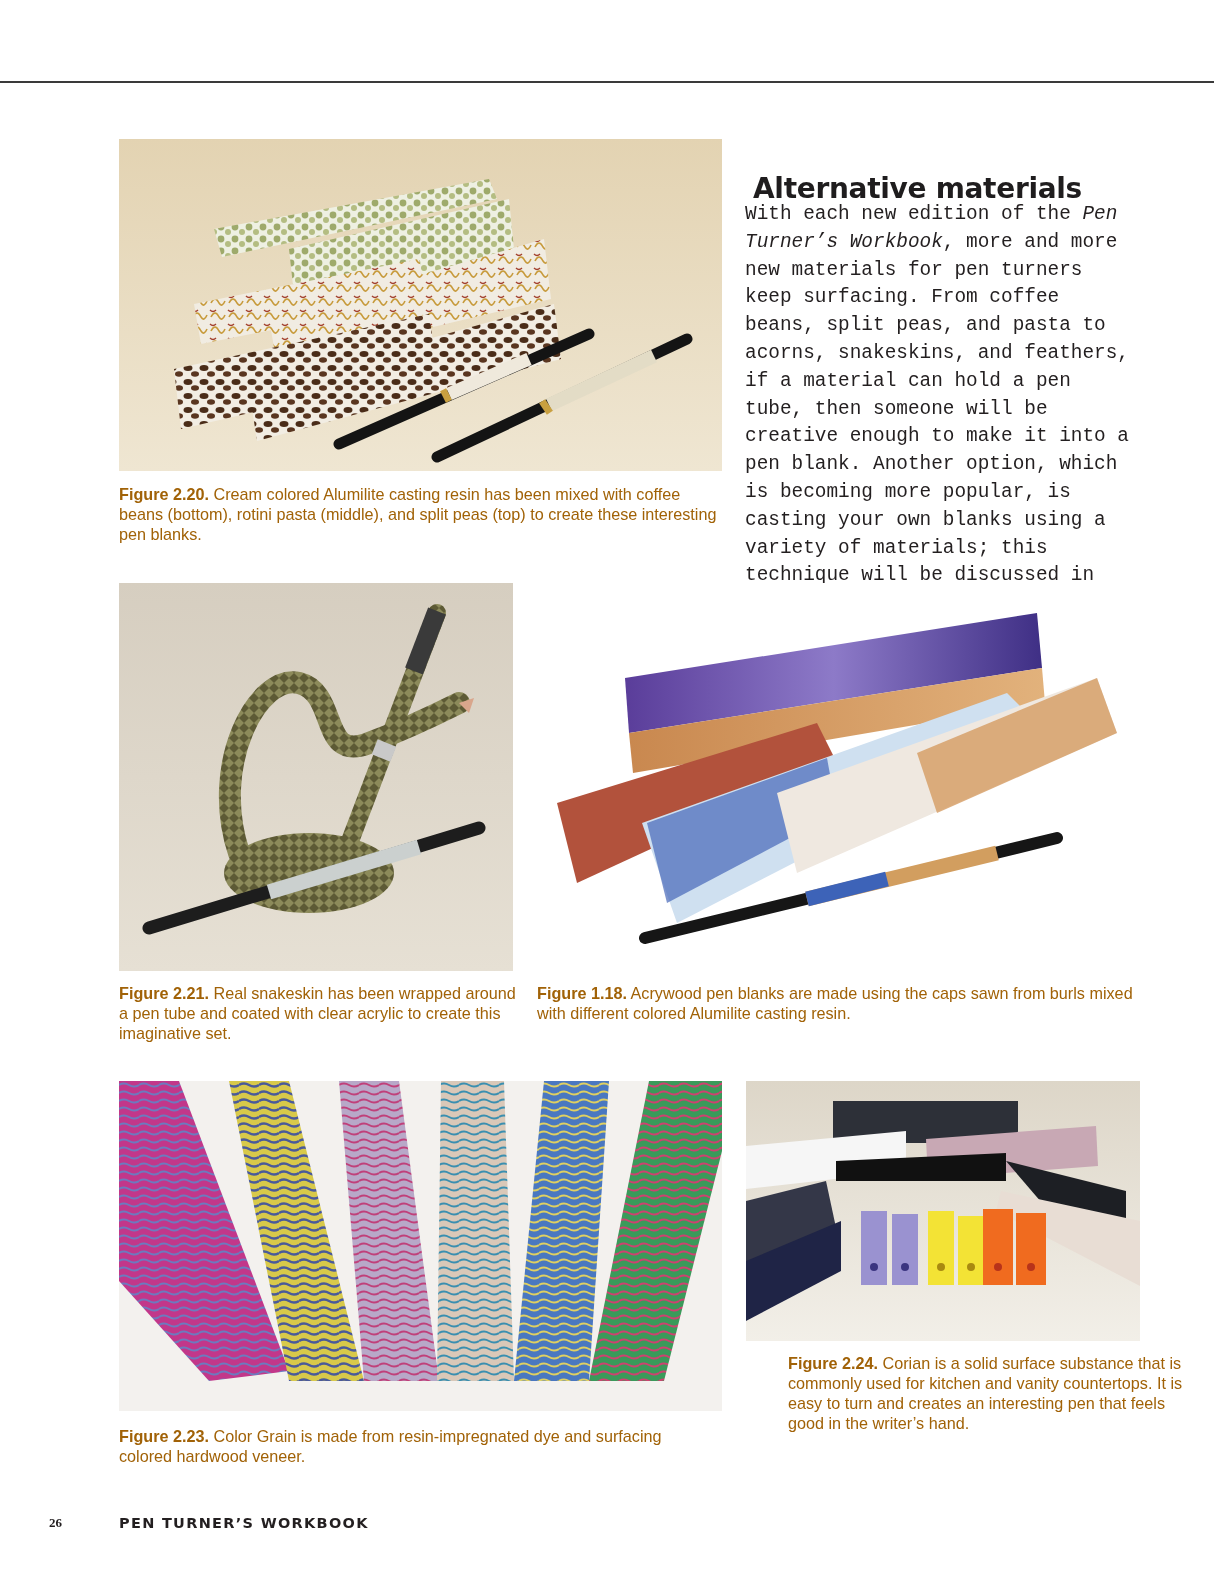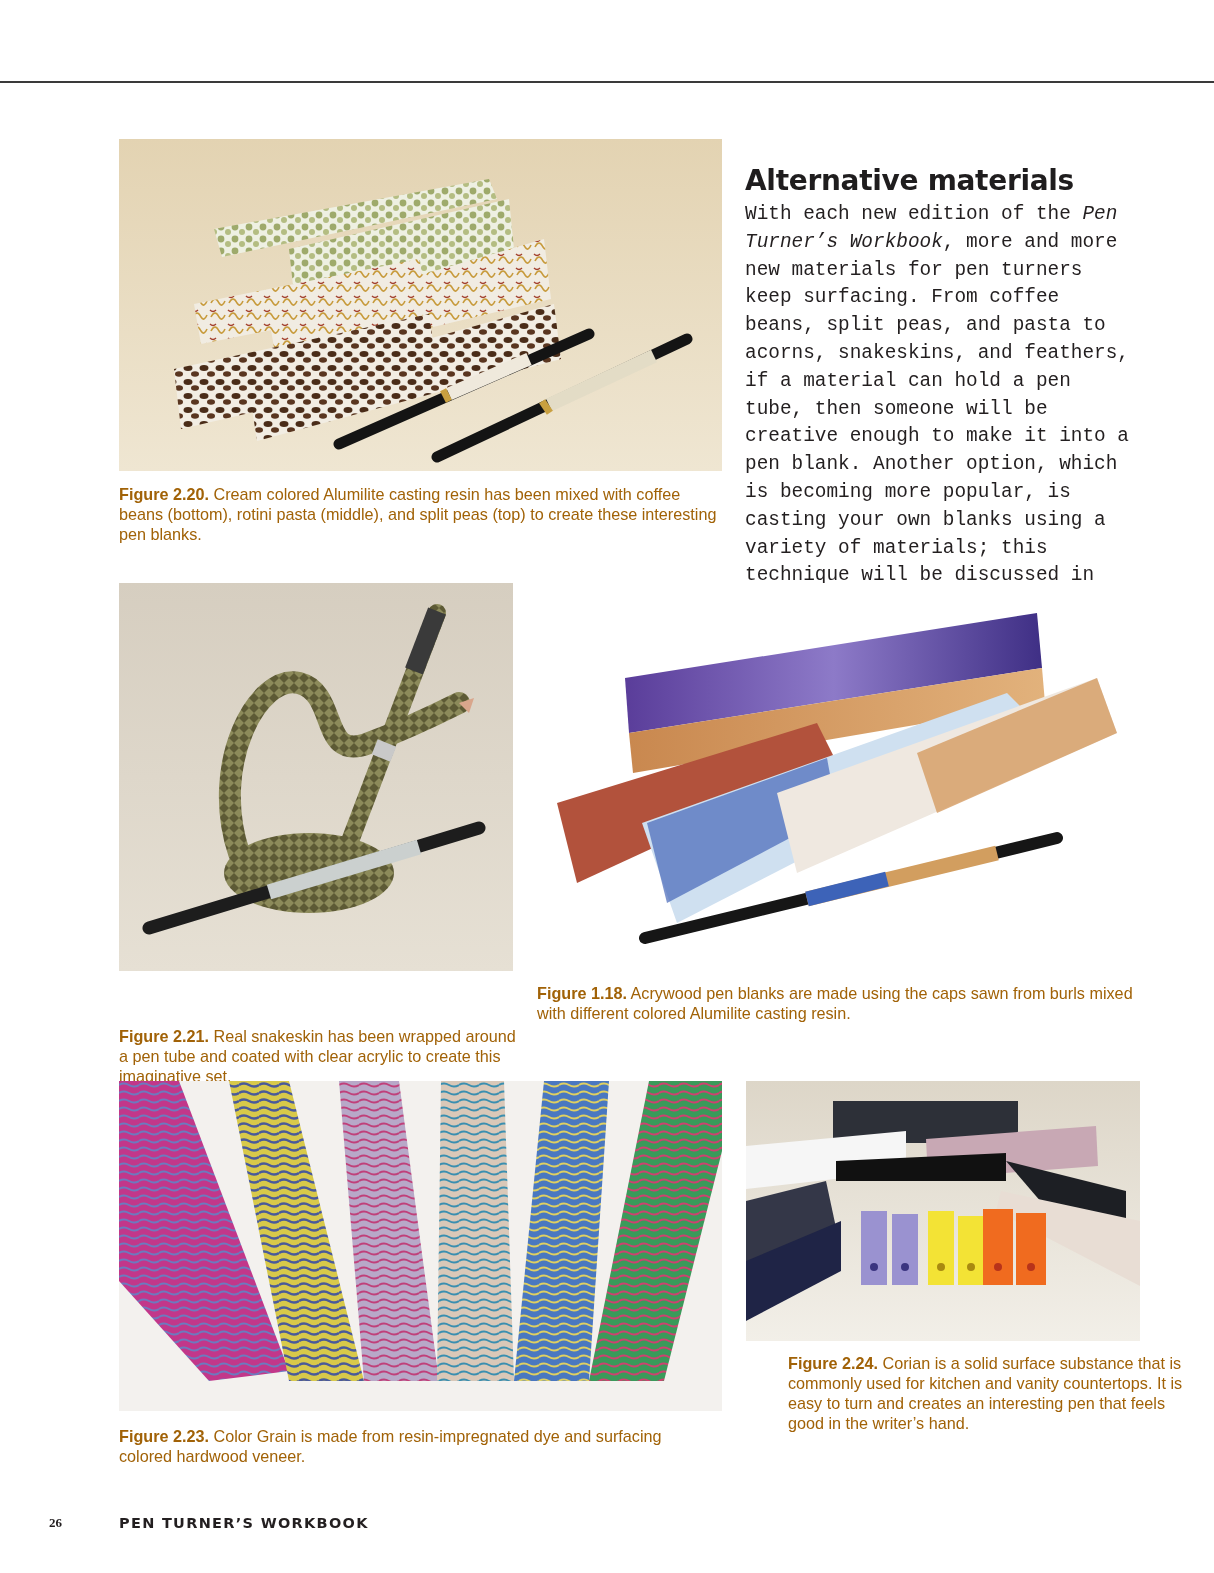--- a/index.html
+++ b/index.html
@@ -1,21 +1,21 @@
 <!DOCTYPE html>
 <html><head>
 <meta charset="utf-8">
 <style>
   html, body { margin: 0; padding: 0; background: #ffffff; }
   body { width: 1214px; height: 1573px; position: relative; overflow: hidden; font-family: "Liberation Sans", sans-serif; color: #231f20; }
   .rule { position: absolute; left: 0; top: 81px; width: 1214px; height: 2px; background: #3a3a3a; }
   .photo { position: absolute; overflow: hidden; }
   .caption { position: absolute; font-family: "Liberation Sans", sans-serif; font-size: 16.2px; line-height: 20px; color: #a16207; }
   .caption b { font-weight: bold; }
-  .heading { position: absolute; left: 745px; top: 164px; font-family: "DejaVu Sans", sans-serif; font-weight: bold; font-size: 28px; letter-spacing: -0.3px; color: #1f1d1e; margin: 0; }
+  .heading { position: absolute; left: 745px; top: 164px; font-family: "DejaVu Sans", sans-serif; font-weight: bold; font-size: 28px; letter-spacing: -0.3px; color: #1f1d1e; margin: 8px; }
   .body-text { position: absolute; left: 745px; top: 201px; width: 395px; font-family: Liberation Mono, monospace; font-size: 19.4px; line-height: 27.8px; color: #231f20; }
   .body-text i { font-style: italic; }
   .footer-num { position: absolute; left: 49px; top: 1515px; font-family: Liberation Serif, serif; font-weight: bold; font-size: 13px; color: #231f20; }
   .footer-title { position: absolute; left: 119px; top: 1515px; font-family: "DejaVu Sans", sans-serif; font-weight: bold; font-size: 14.5px; letter-spacing: 1.3px; color: #231f20; }
   svg { display: block; }
 </style>
 </head>
 <body>
 
 <div class="rule"></div>
@@ -83,21 +83,21 @@
     <ellipse cx="190" cy="290" rx="85" ry="40" fill="url(#snake)"></ellipse>
     <path d="M120 270 C 90 180, 140 90, 180 100 C 220 110, 200 180, 250 160 C 290 145, 320 130, 340 120" stroke="url(#snake)" stroke-width="22" fill="none" stroke-linecap="round"></path>
     <path d="M340 120 l 15 -5 l -5 15 z" fill="#d9a68c"></path>
     <line x1="215" y1="300" x2="318" y2="30" stroke="url(#snake)" stroke-width="18" stroke-linecap="round"></line>
     <line x1="295" y1="88" x2="318" y2="28" stroke="#3a3a3a" stroke-width="19"></line>
     <line x1="262" y1="175" x2="268" y2="160" stroke="#c9c9c9" stroke-width="20"></line>
     <line x1="30" y1="345" x2="360" y2="245" stroke="#1d1d1d" stroke-width="13" stroke-linecap="round"></line>
     <line x1="150" y1="309" x2="300" y2="264" stroke="#cbd0cf" stroke-width="15"></line>
   </svg>
 </div>
-<div class="caption" style="left:119px; top:983px; width:400px;margin-top:43px;">
+<div class="caption" style="left:119px; top:983px; width:400px;">
   <b>Figure 2.21.</b><span> Real snakeskin has been wrapped around a pen tube and coated with clear acrylic to create this imaginative set.</span>
 </div>
 
 <div class="photo" style="left:537px; top:583px; width:603px; height:388px; background:#ffffff;">
   <svg width="603" height="388" viewBox="0 0 603 388">
     <defs>
       <linearGradient id="purp" x1="0" y1="0" x2="1" y2="0">
         <stop offset="0" stop-color="#5a3d9a"></stop>
           <stop offset="0.5" stop-color="#8d7ac8"></stop>
           <stop offset="1" stop-color="#3f2f85"></stop>

